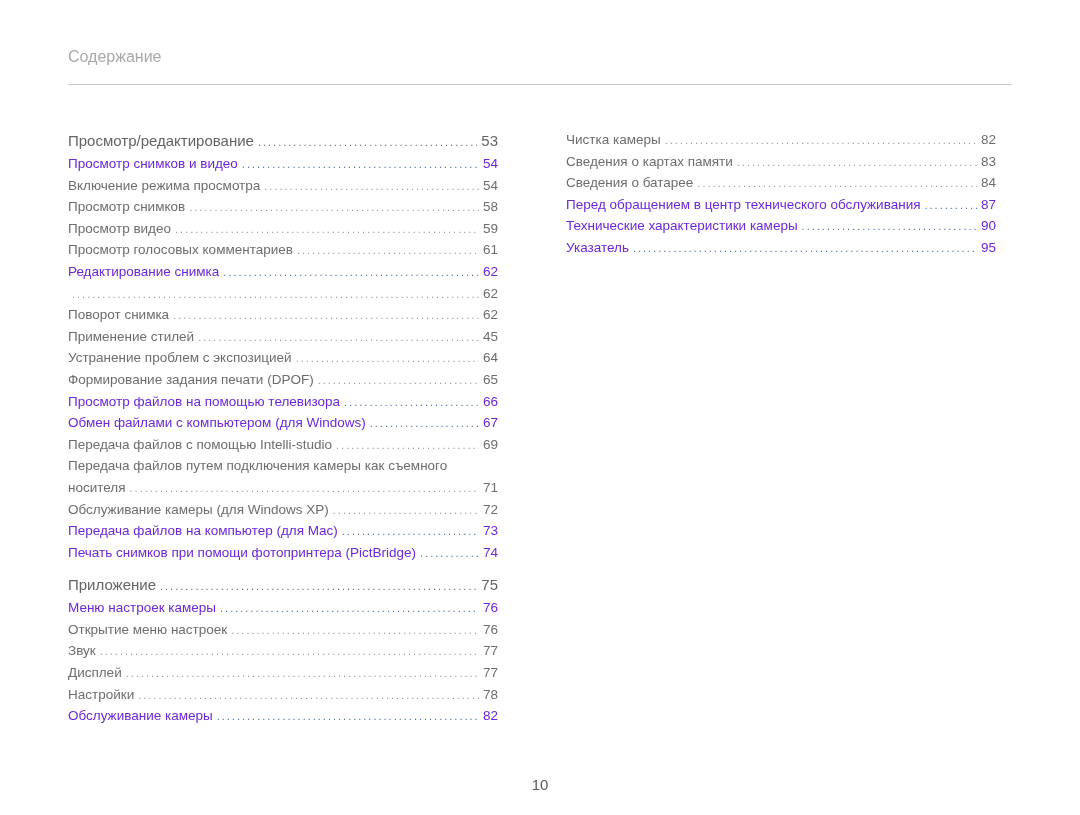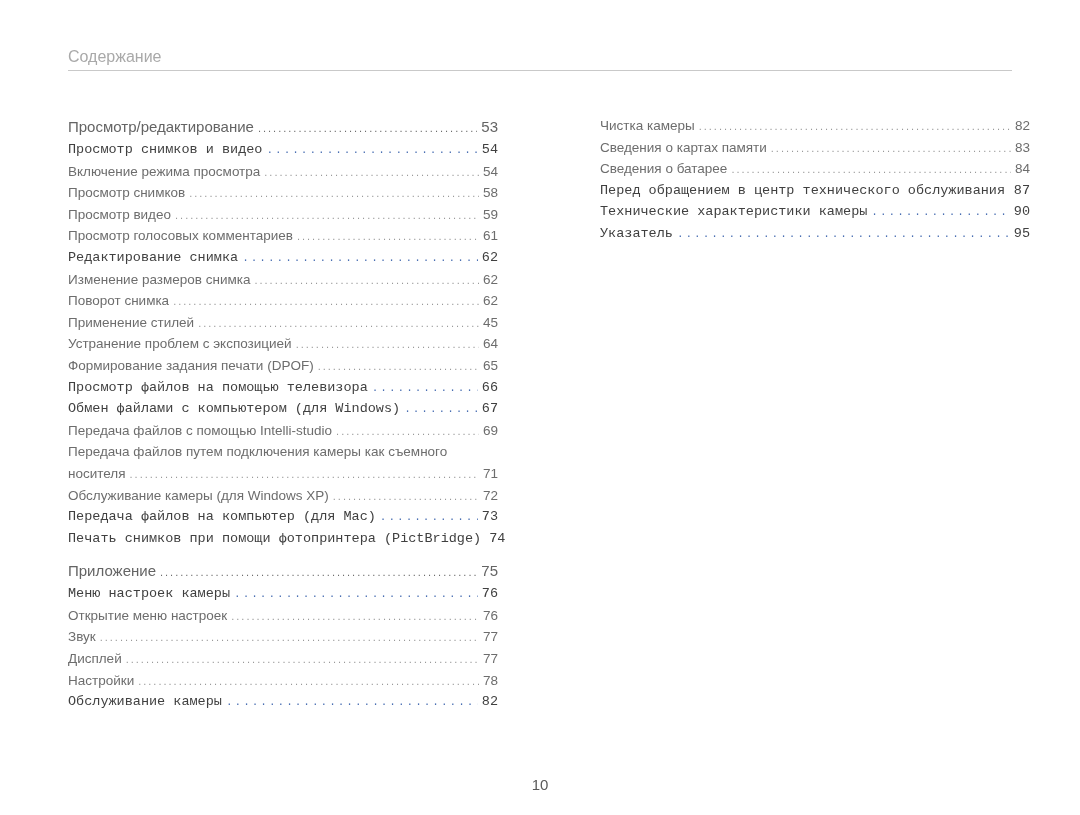--- a/index.html
+++ b/index.html
@@ -8,41 +8,41 @@
     height: 815px;
     background: #fff;
     font-family: Arial, Helvetica, sans-serif;
     padding: 48px 68px 30px 68px;
     color: #5f5f5f;
     position: relative;
   }
   .header {
     font-size: 16px;
     color: #a9a9a9;
-    padding-bottom: 4px;
+    padding-bottom: 18px;
     border-bottom: 1px solid #c9c9c9;
     margin-bottom: 44px;
   }
   .columns {
     display: flex;
-    gap: 102px;
+    gap: 68px;
     margin-top: 12px;
   }
   .col {
     width: 430px;
   }
   .toc-row {
     display: flex;
     align-items: baseline;
     font-size: 13.5px;
     line-height: 1.6;
     white-space: nowrap;
     color: #6d6d6d;
   }
-  .toc-row.link { color: #404040; font-family: Liberation Mono, monospace; }
+  .toc-row.link { color: #6d28d9; }
   .toc-row.section { color: #646464; font-size: 15px; margin-top: 10px; }
   .toc-row:first-child.section { margin-top: 0; }
   .toc-label { flex: 0 0 auto; }
   .toc-dots {
     flex: 1 1 auto;
     overflow: hidden;
     margin: 0 4px;
     color: #9a9a9a;
   }
   .toc-dots::after {
@@ -99,21 +99,20 @@
         <span class="toc-label">Просмотр голосовых комментариев</span>
         <span class="toc-dots"></span>
         <span class="toc-page">61</span>
       </div>
       <div class="toc-row link">
         <span class="toc-label">Редактирование снимка</span>
         <span class="toc-dots"></span>
         <span class="toc-page">62</span>
       </div>
       <div class="toc-row ">
-        <span class="toc-label">Изменение размеров снимка</span>
         <span class="toc-dots"></span>
         <span class="toc-page">62</span>
       </div>
       <div class="toc-row ">
         <span class="toc-label">Поворот снимка</span>
         <span class="toc-dots"></span>
         <span class="toc-page">62</span>
       </div>
       <div class="toc-row ">
         <span class="toc-label">Применение стилей</span>

